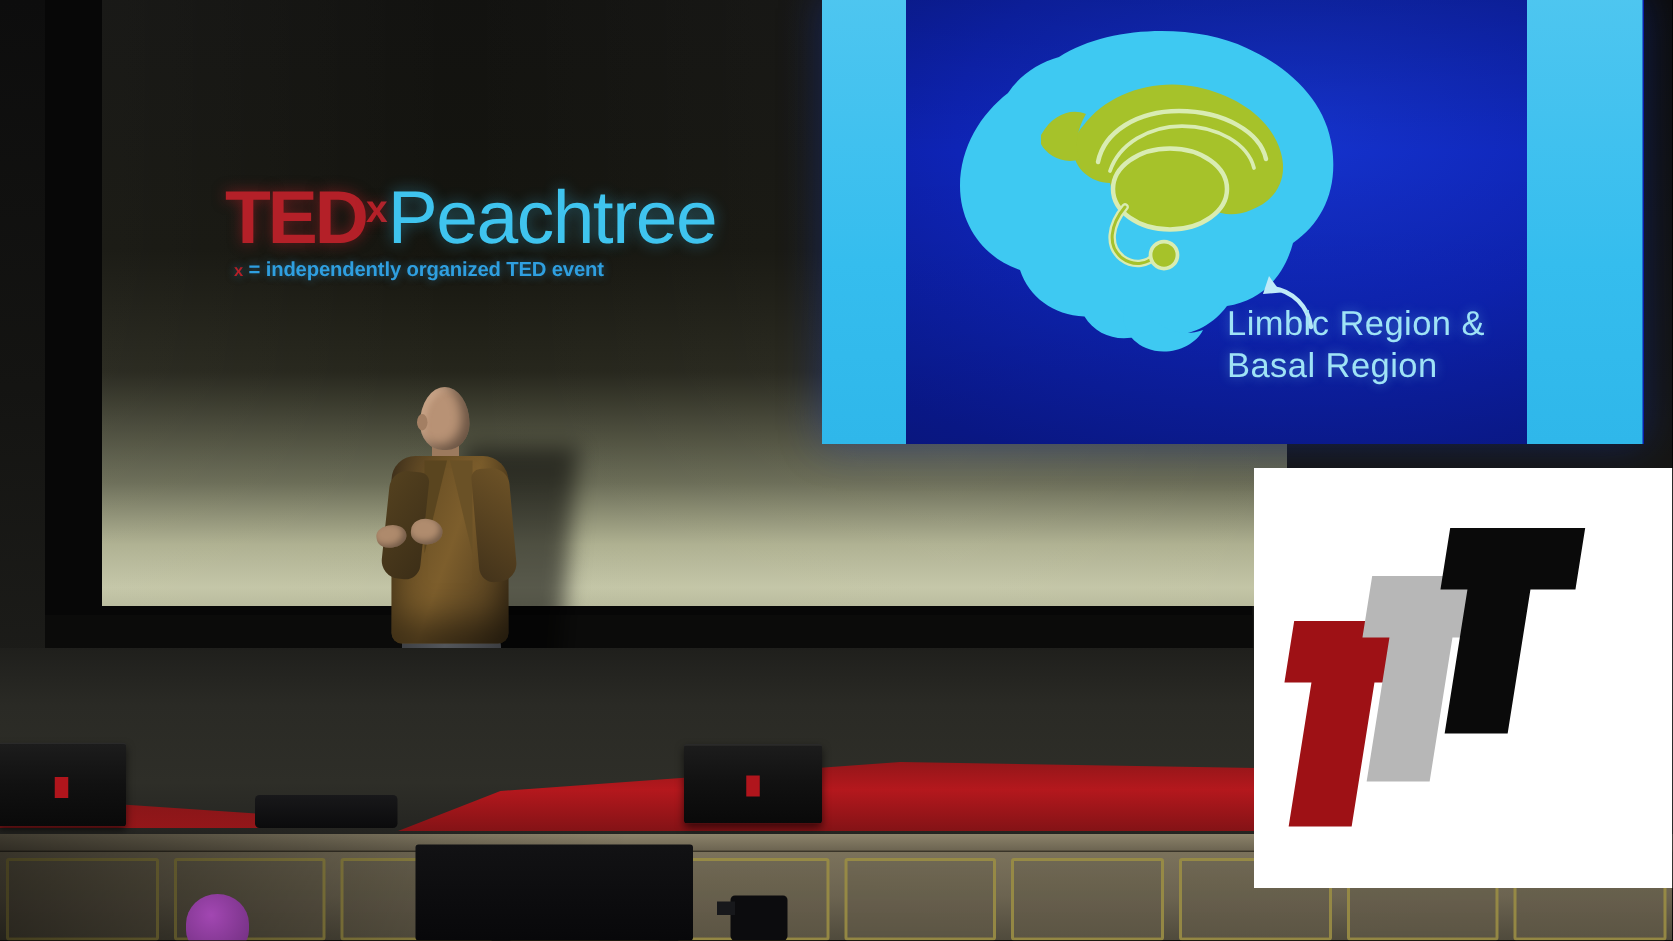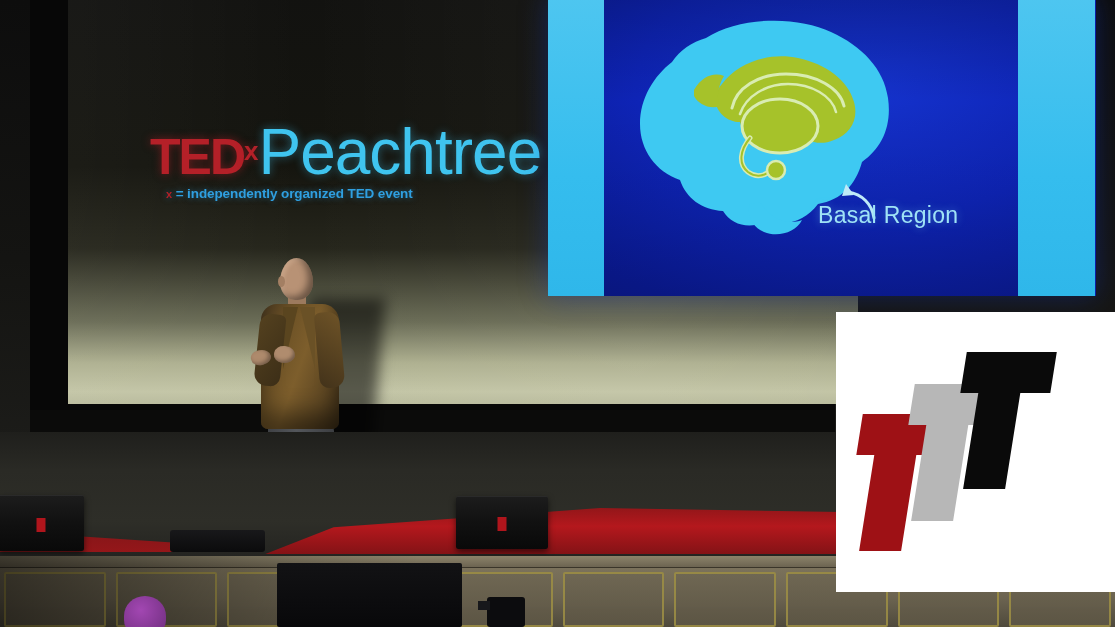--- a/index.html
+++ b/index.html
@@ -86,29 +86,29 @@
   }
   .ted-x {
     font-size: 26px;
     font-weight: 700;
     color: #b42028;
     vertical-align: 14px;
     letter-spacing: 0;
     text-shadow: 0 0 8px rgba(180,32,40,.5);
   }
   .ted-peachtree {
-    font-size: 64px;
+    font-size: 50px;
     font-weight: 400;
     color: #3fc4ef;
     letter-spacing: -1px;
     text-shadow: 0 0 10px rgba(63,196,239,.45);
   }
   .tedx-tagline {
     margin-top: 2px;
-    margin-left: 16px;
+    margin-left: 6px;
     font-size: 13.5px;
     font-weight: 700;
     color: #2f9fe0;
     letter-spacing: -0.1px;
     white-space: nowrap;
     text-shadow: 0 0 6px rgba(47,159,224,.5);
   }
   .tagline-x {
     color: #b42028;
     font-size: 11px;
@@ -438,20 +438,21 @@
 
       <path d="M140 124 C130 136 128 150 138 158 C146 164 156 162 160 156" fill="none" stroke="#d9ecb2" stroke-width="5" stroke-linecap="round"></path>
       <path d="M140 124 C130 136 128 150 138 158 C146 164 156 162 160 156" fill="none" stroke="#a6c22a" stroke-width="2" stroke-linecap="round"></path>
       <circle cx="166" cy="156" r="9" fill="#a6c22a" stroke="#d9ecb2" stroke-width="2.5"></circle>
 
       <path d="M238 178 C252 180 262 190 264 204" fill="none" stroke="#bfeaf8" stroke-width="3" stroke-linecap="round"></path>
       <path d="M236 170 L232 182 L244 181 Z" fill="#bfeaf8"></path>
     </svg>
 
     <div class="slide-caption">
+      <div>Limbic Region &amp;</div>
       <div>Basal Region</div>
     </div>
   </div>
 
   <div class="speaker">
     <div class="sp-shadow"></div>
     <div class="sp-pants"></div>
     <div class="sp-shoe-l"></div>
     <div class="sp-shoe-r"></div>
     <div class="sp-neck"></div>

